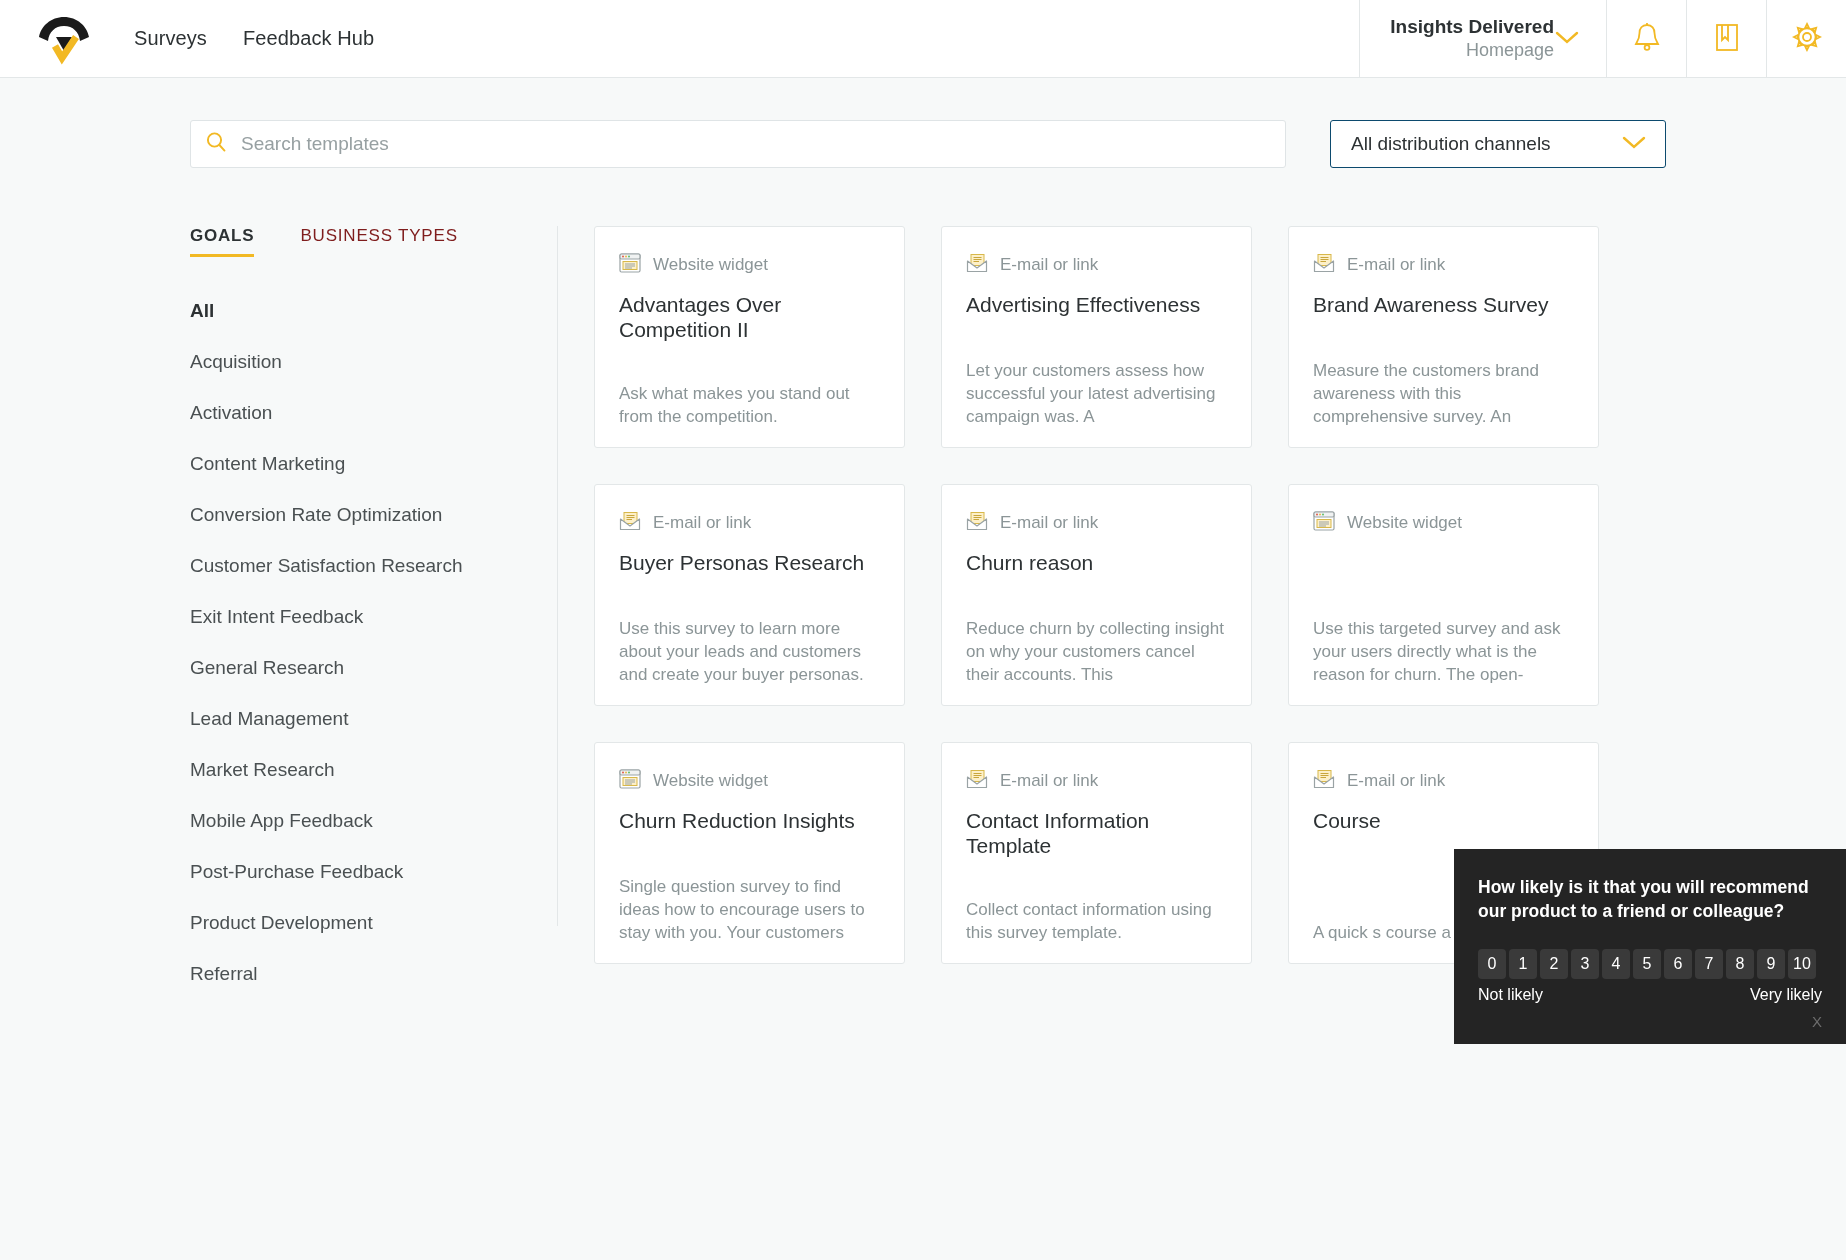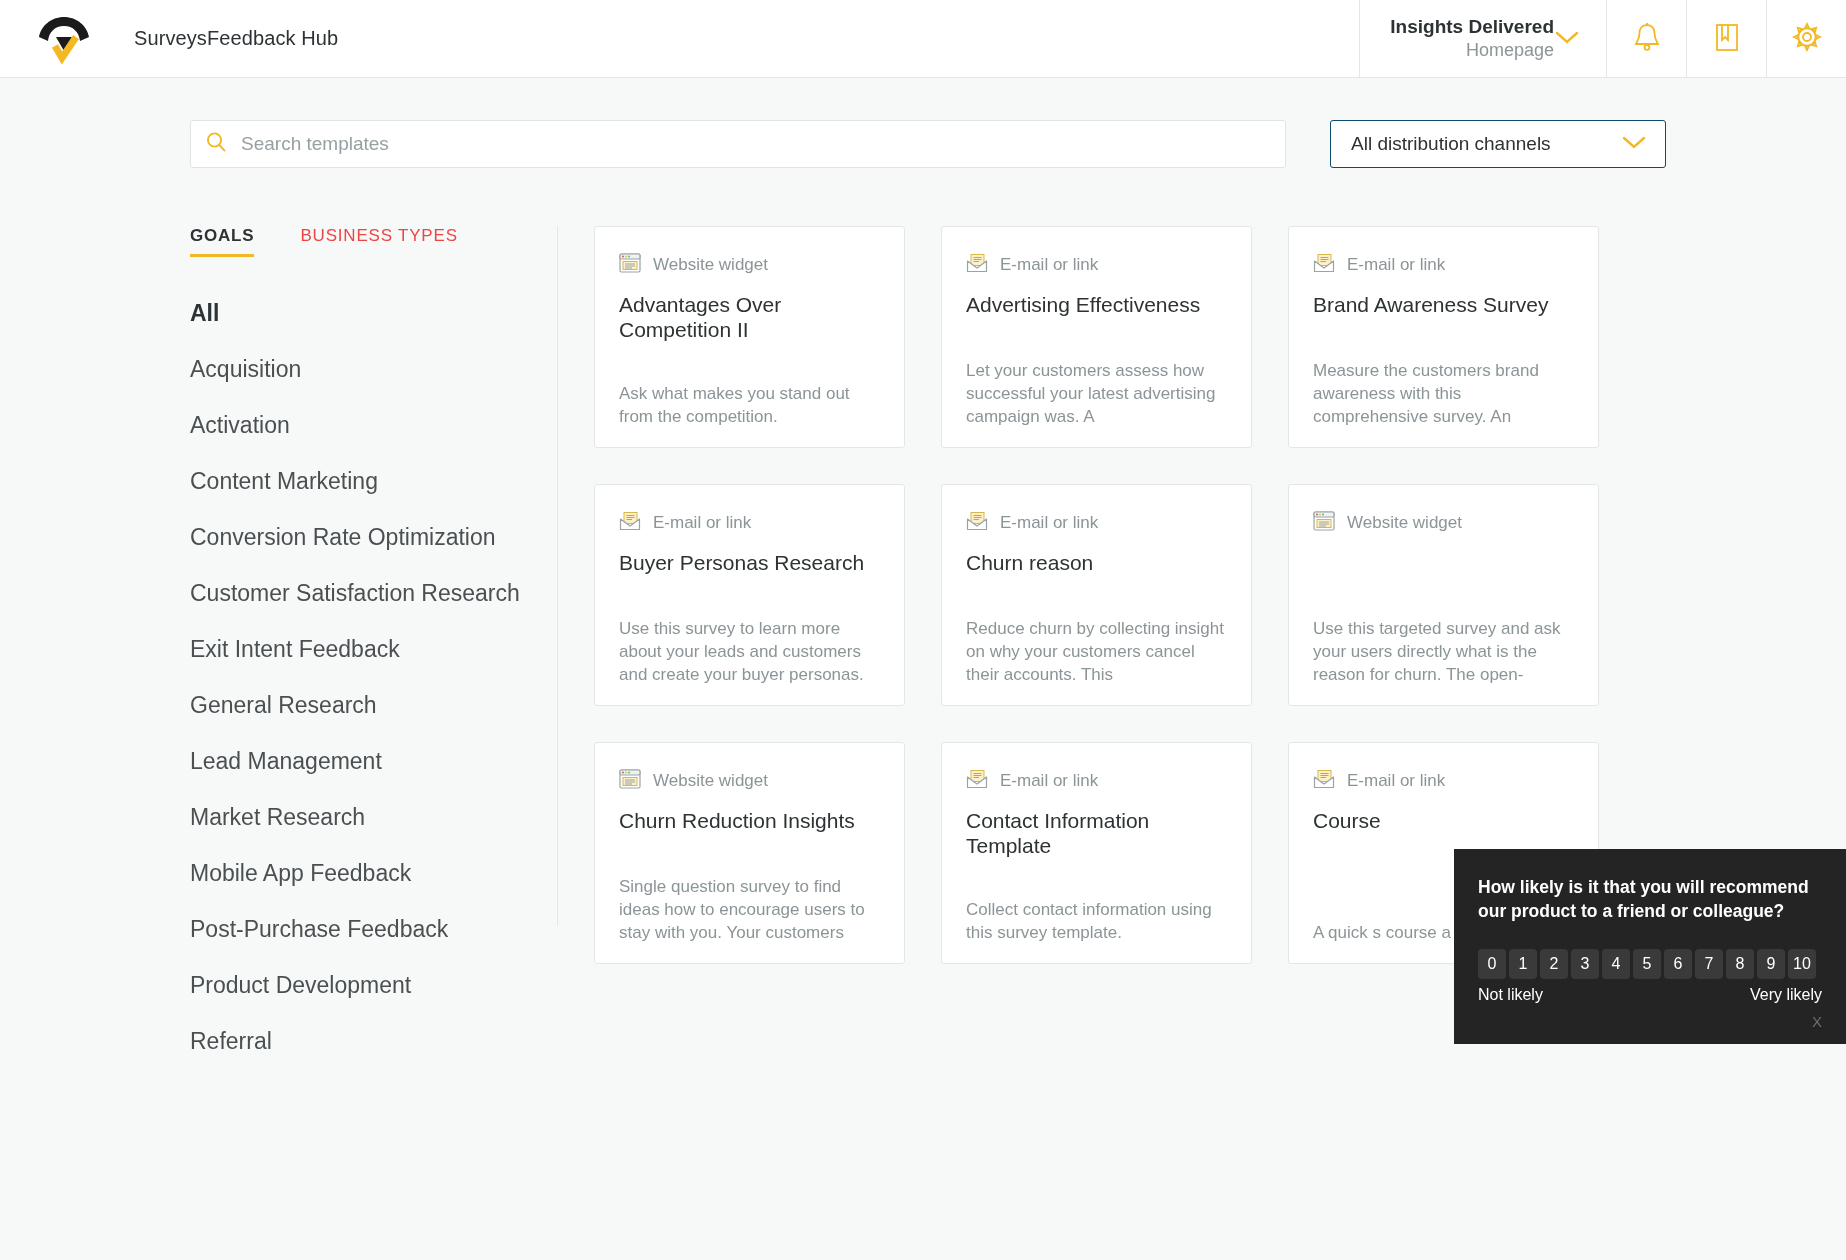--- a/index.html
+++ b/index.html
@@ -18,21 +18,21 @@
     display: flex;
     align-items: stretch;
     border-bottom: 1px solid #e3e7e8;
   }
   .brand {
     display: flex; align-items: center;
     padding-left: 36px; padding-right: 22px;
   }
   .logo-svg { display:block; }
   .nav {
-    display: flex; align-items: center; 
+    display: flex; align-items: center; gap: 36px;
     padding-left: 20px;
   }
   .nav-link {
     font-size: 20px; color: #2d3234; letter-spacing: .1px;
     cursor: pointer; white-space: nowrap;
   }
   .topbar-right {
     margin-left: auto;
     display: flex; align-items: stretch;
   }
@@ -99,30 +99,30 @@
   }
   .sidebar {
     width: 368px;
     border-right: 1px solid #e3e7e8;
     padding-right: 30px;
     flex-shrink: 0;
   }
   .cat-tabs { display: flex; gap: 46px; }
   .cat-tab {
     font-size: 17px; letter-spacing: .8px;
-    color: #ef4444; cursor: pointer;
+    color: #7f1d1d; cursor: pointer;
     padding-bottom: 8px;
   }
   .cat-tab.active {
     color: #2d3234; font-weight: bold;
     border-bottom: 3px solid #f2b924;
   }
   .goal-list { margin-top: 43px; }
   .goal-item {
-    font-size: 23px; color: #4a5052;
+    font-size: 19px; color: #4a5052;
     margin-bottom: 29px; cursor: pointer;
   }
   .goal-item.active { font-weight: bold; color: #2d3234; }
 
   
   .cards-area {
     flex: 1;
     padding-left: 36px;
     position: relative;
   }

